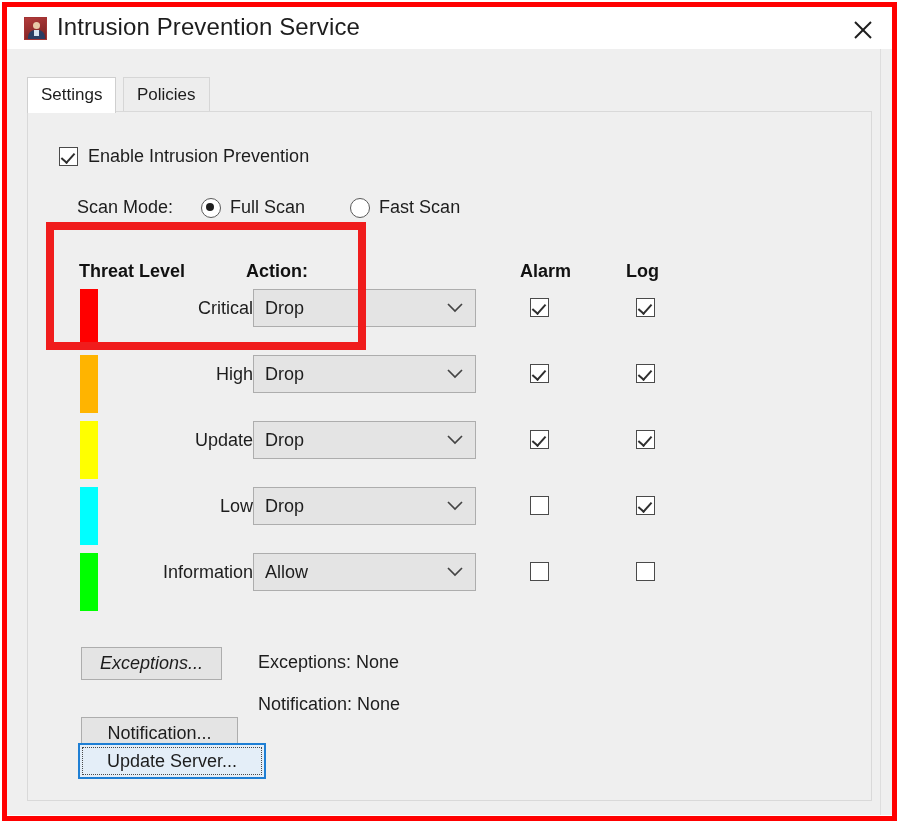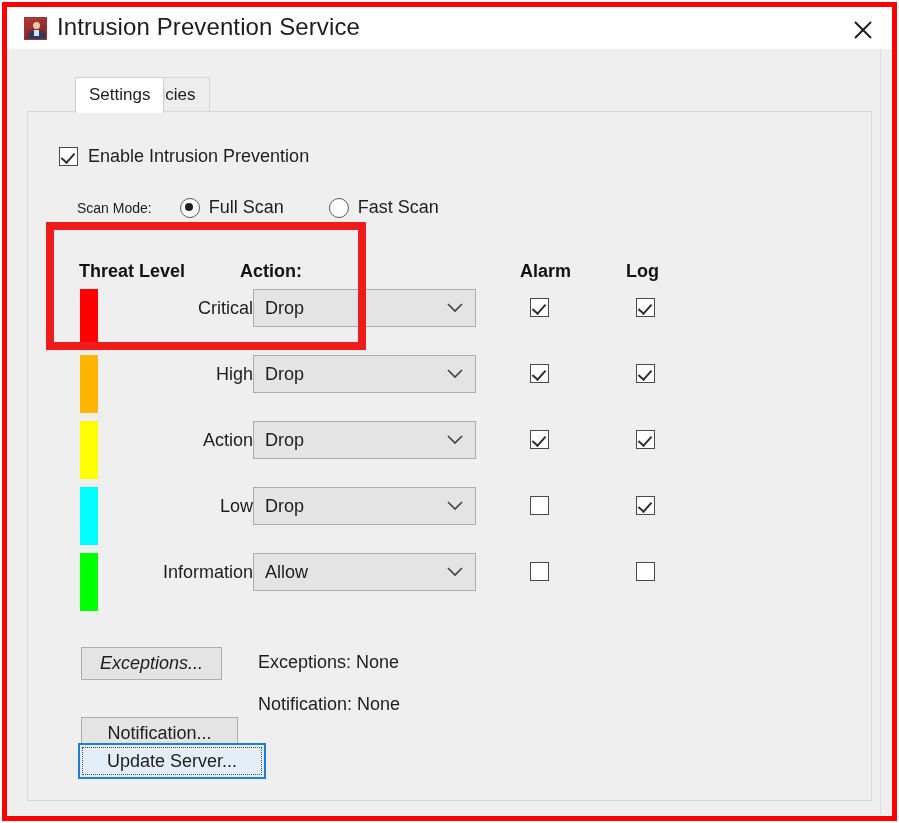--- a/index.html
+++ b/index.html
@@ -138,21 +138,20 @@
     color: #1d1d1d;
     padding: 0 13px;
     line-height: 33px;
     white-space: nowrap;
   }
   .tab.active {
     background: #FFFFFF;
     border-color: #cfcfcf;
     z-index: 3;
     height: 36px;
-    margin-left: 48px;
   }
   .tab.inactive {
     background: #EDEDED;
     border-color: #d6d6d6;
     color: #1d1d1d;
     z-index: 2;
   }
 
   
   .tabpanel {
@@ -176,21 +175,21 @@
     gap: 10px;
   }
   .scan-row {
     position: absolute;
     left: 49px;
     top: 85px;
     display: flex;
     align-items: center;
   }
   .scan-label {
-    font-size: 14px;
+    font-size: 18px;
     color: #1d1d1d;
     margin-right: 28px;
     white-space: nowrap;
   }
 
   
   .annot-box {
     position: absolute;
     left: 18px;
     top: 110px;
@@ -261,21 +260,21 @@
 
   
   .th {
     position: absolute;
     font-size: 18px;
     font-weight: bold;
     color: #111111;
     white-space: nowrap;
   }
   .th-threat { left: 51px; top: 149px; }
-  .th-action { left: 212px; top: 149px; }
+  .th-action { left: 218px; top: 149px; }
   .th-alarm  { left: 492px; top: 149px; }
   .th-log    { left: 598px; top: 149px; }
 
   .trow { position: absolute; left: 0; width: 100%; height: 66px; }
 
   .swatch {
     position: absolute;
     left: 52px;
     width: 18px;
     height: 58px;
@@ -445,21 +444,21 @@
           <svg class="combo-arrow" width="16" height="10" viewBox="0 0 16 10">
             <polyline points="1,1 8,8 15,1" fill="none" stroke="#444" stroke-width="1.7"></polyline>
           </svg>
         </div>
         <span class="cbx checked cell-cbx cell-alarm"></span>
         <span class="cbx checked cell-cbx cell-log"></span>
       </div>
 
       <div class="trow" style="top:309px;">
         <div class="swatch" style="background:#FFFF00;"></div>
-        <div class="rowlabel">Action</div>
+        <div class="rowlabel">Update</div>
         <div class="combo">
           <span class="combo-text">Drop</span>
           <svg class="combo-arrow" width="16" height="10" viewBox="0 0 16 10">
             <polyline points="1,1 8,8 15,1" fill="none" stroke="#444" stroke-width="1.7"></polyline>
           </svg>
         </div>
         <span class="cbx checked cell-cbx cell-alarm"></span>
         <span class="cbx checked cell-cbx cell-log"></span>
       </div>
 

